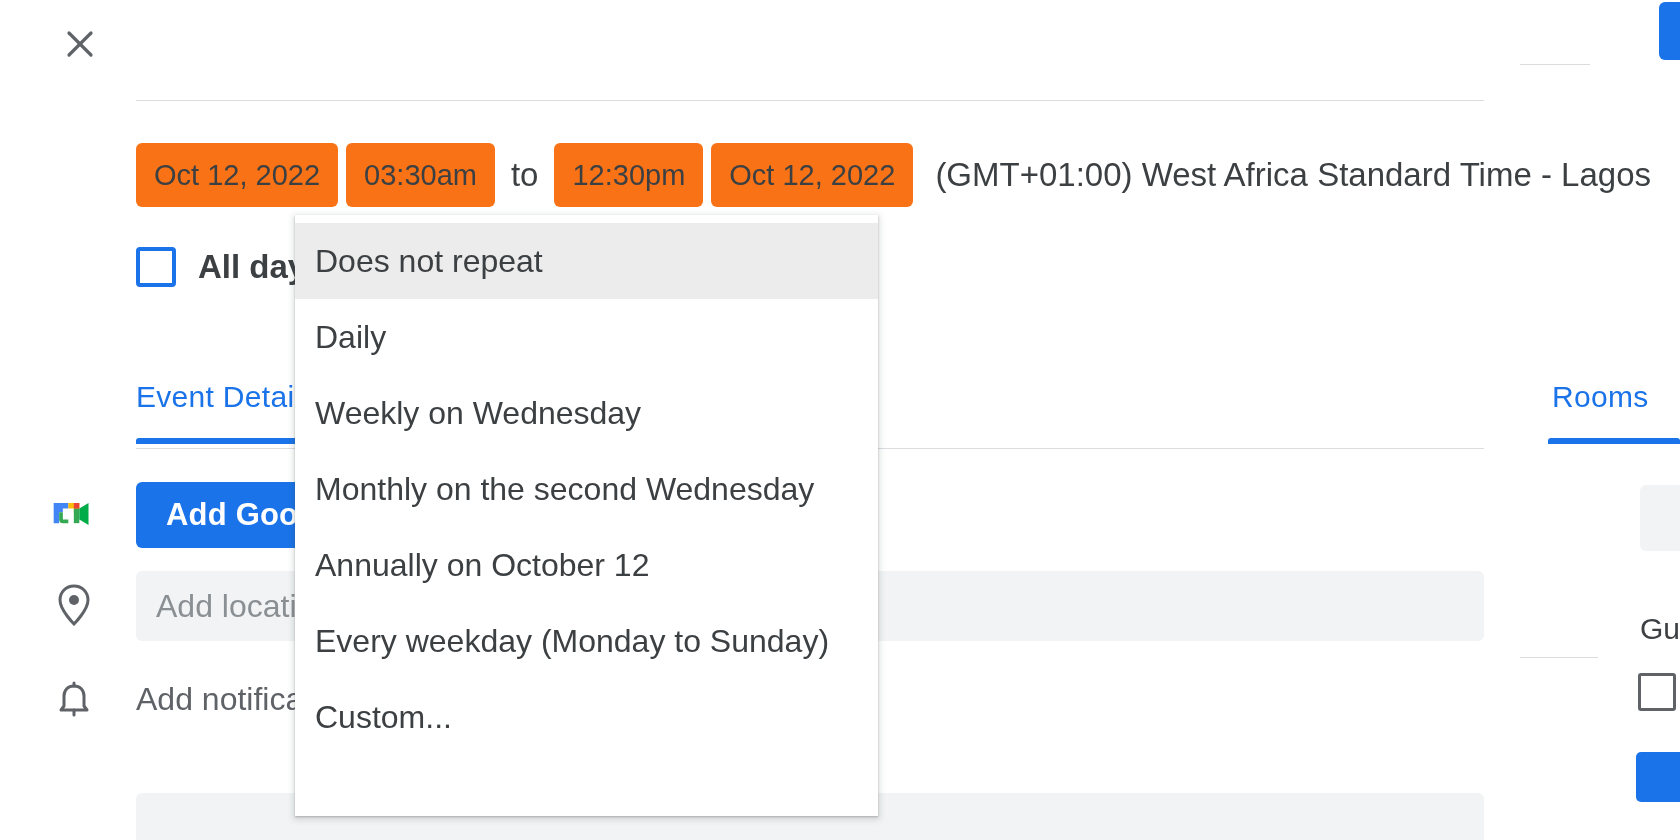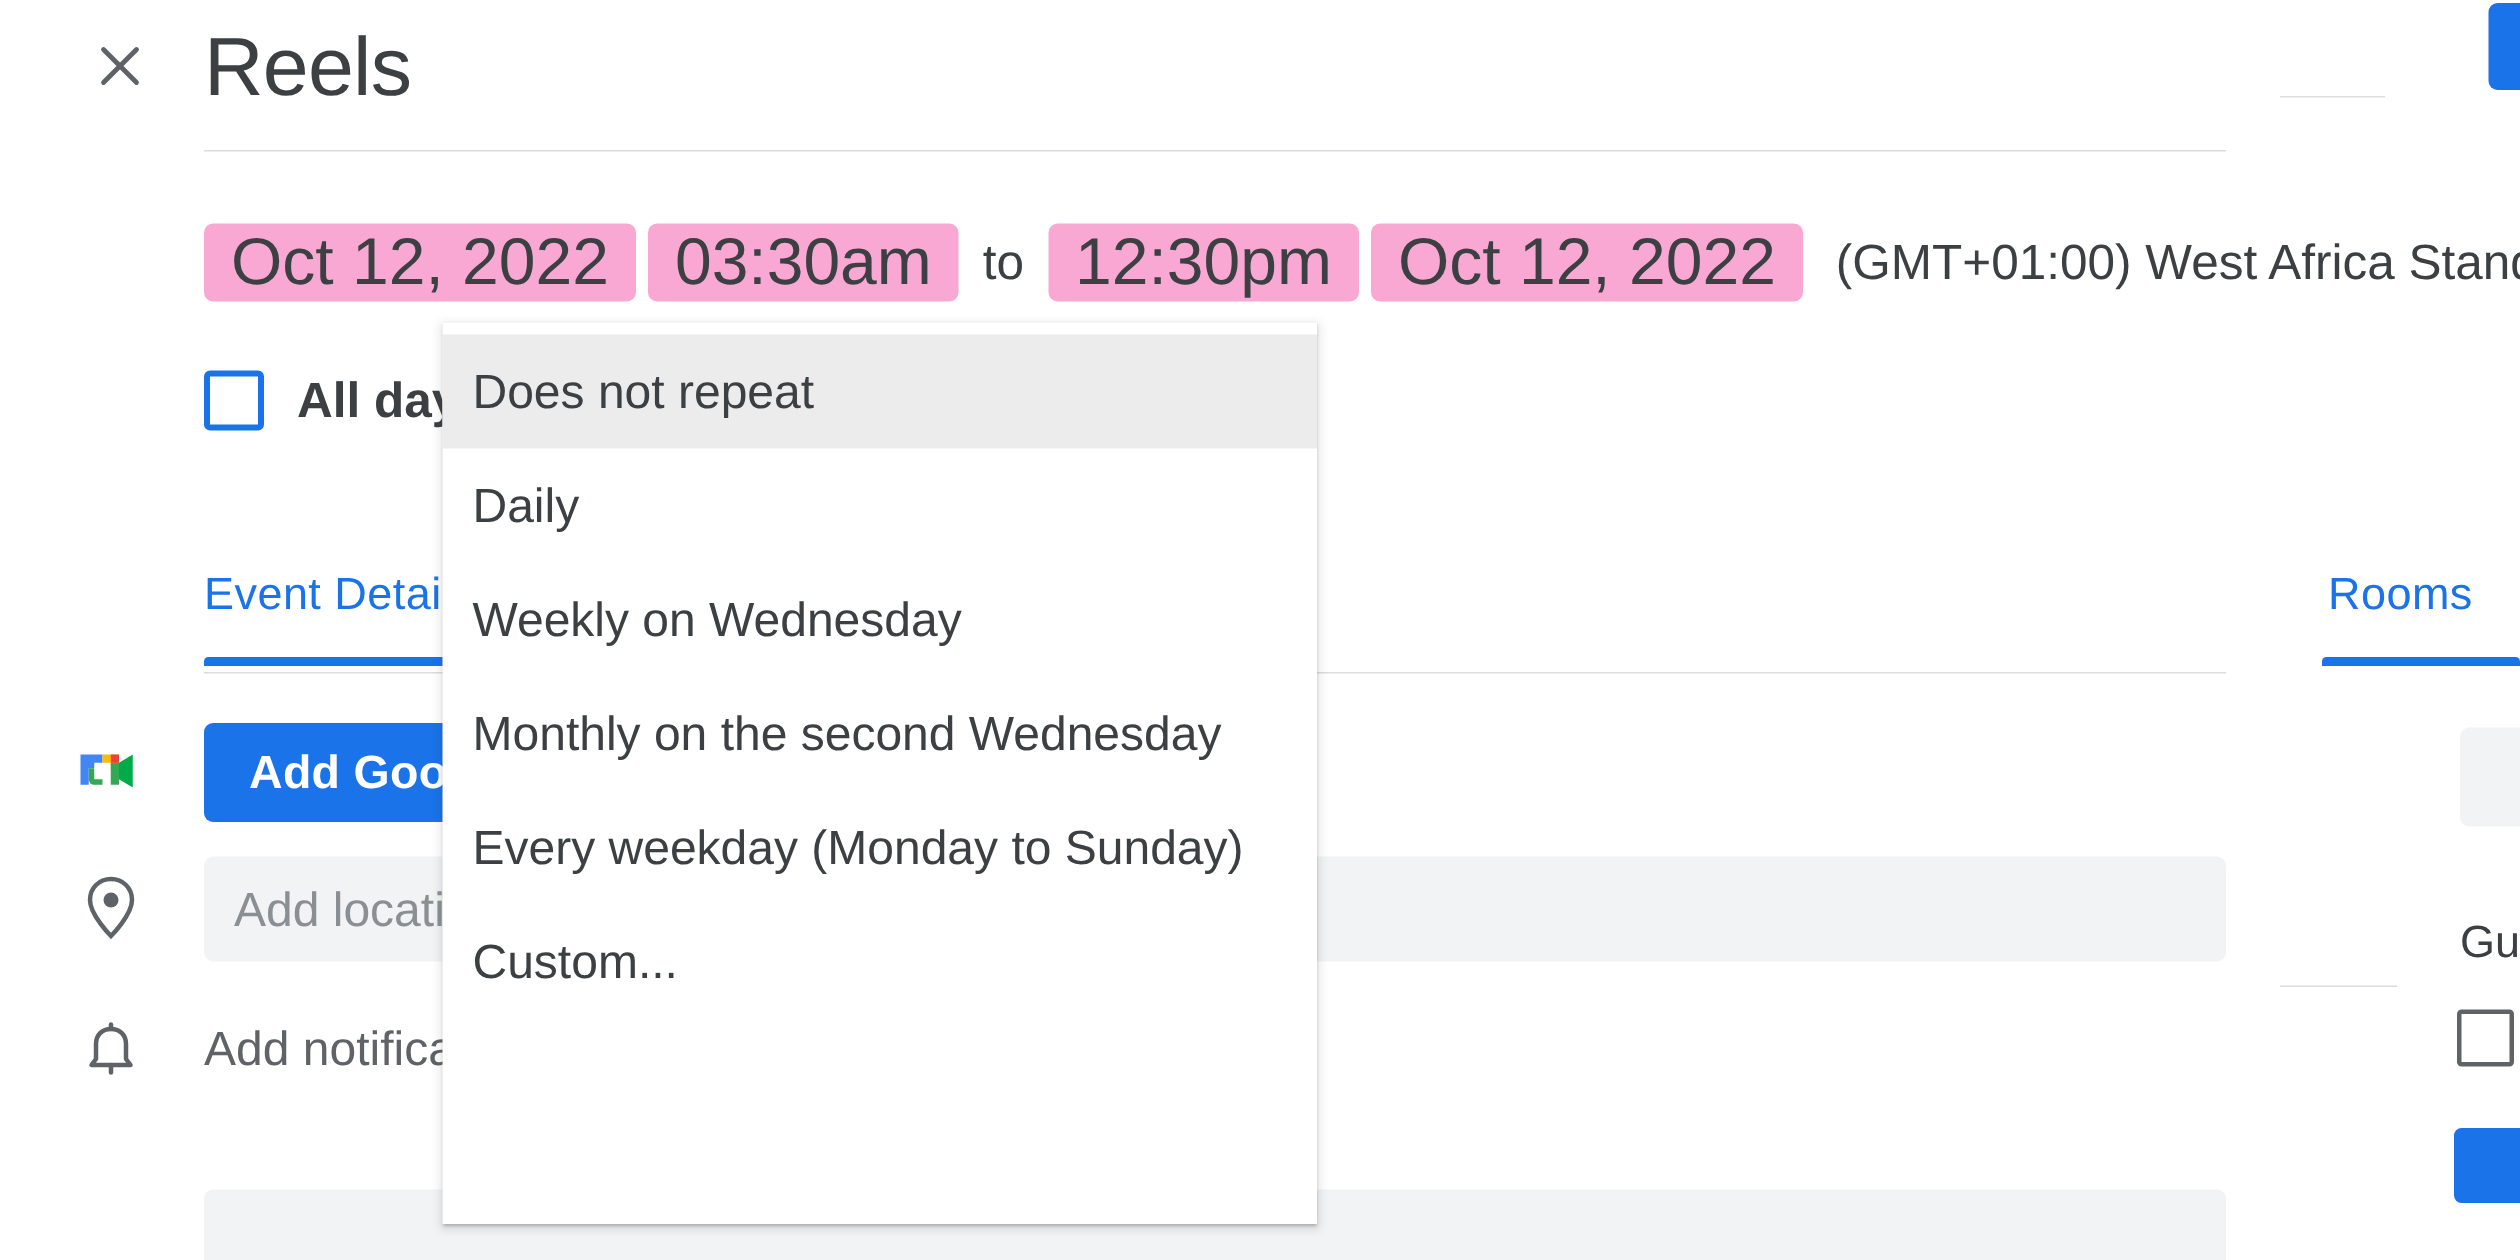--- a/index.html
+++ b/index.html
@@ -44,26 +44,26 @@
   }
 
   
   .datetime-row {
     position: absolute; left: 136px; top: 143px;
     height: 64px;
     display: flex; align-items: center;
     white-space: nowrap;
   }
   .chip {
-    background: #f9a8d4;
+    background: #f97316;
     border-radius: 6px;
-    height: 52px;
+    height: 64px;
     display: flex; align-items: center;
     padding: 0 18px;
-    font-size: 44px; color: #3c4043;
+    font-size: 29px; color: #3c4043;
     cursor: pointer;
     white-space: nowrap;
   }
   .chip-gap { width: 8px; }
   .to-label {
     font-size: 33px; color: #3c4043;
     padding: 0 16px;
     white-space: nowrap;
     text-align: center;
   }
@@ -207,21 +207,20 @@
 
 <div class="screen">
 
   <div class="close-icon">
     <svg viewBox="0 0 48 48" xmlns="http://www.w3.org/2000/svg">
       <line x1="13" y1="13" x2="35" y2="35" stroke="#5f6368" stroke-width="3.2" stroke-linecap="round"></line>
       <line x1="35" y1="13" x2="13" y2="35" stroke="#5f6368" stroke-width="3.2" stroke-linecap="round"></line>
     </svg>
   </div>
 
-  <div class="page-title">Reels</div>
   <div class="title-rule"></div>
 
   <button class="save-button">Save</button>
   <div class="right-edge-rule-1"></div>
 
   <div class="datetime-row">
     <div class="chip">Oct 12, 2022</div>
     <div class="chip-gap"></div>
     <div class="chip">03:30am</div>
     <div class="to-label">to</div>
@@ -278,17 +277,18 @@
   <div class="right-edge-rule-2"></div>
   <div class="right-label">Guest permissions</div>
   <div class="right-checkbox"></div>
   <div class="right-blue-box"></div>
 
   <div class="dropdown">
     <div class="dropdown-item selected">Does not repeat</div>
     <div class="dropdown-item">Daily</div>
     <div class="dropdown-item">Weekly on Wednesday</div>
     <div class="dropdown-item">Monthly on the second Wednesday</div>
+    <div class="dropdown-item">Annually on October 12</div>
     <div class="dropdown-item">Every weekday (Monday to Sunday)</div>
     <div class="dropdown-item">Custom...</div>
   </div>
 
 </div>
 
 </body></html>

